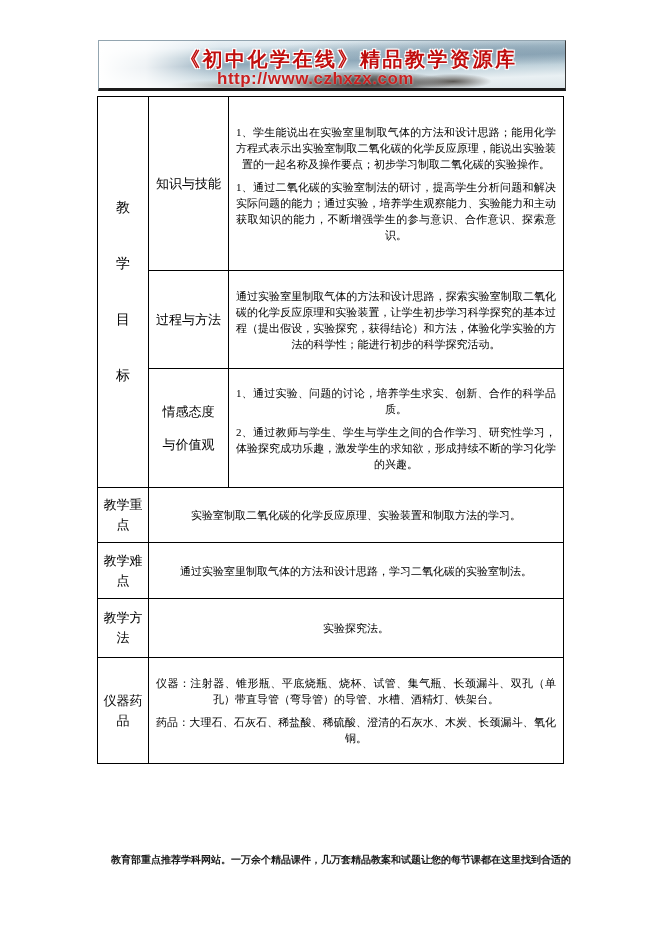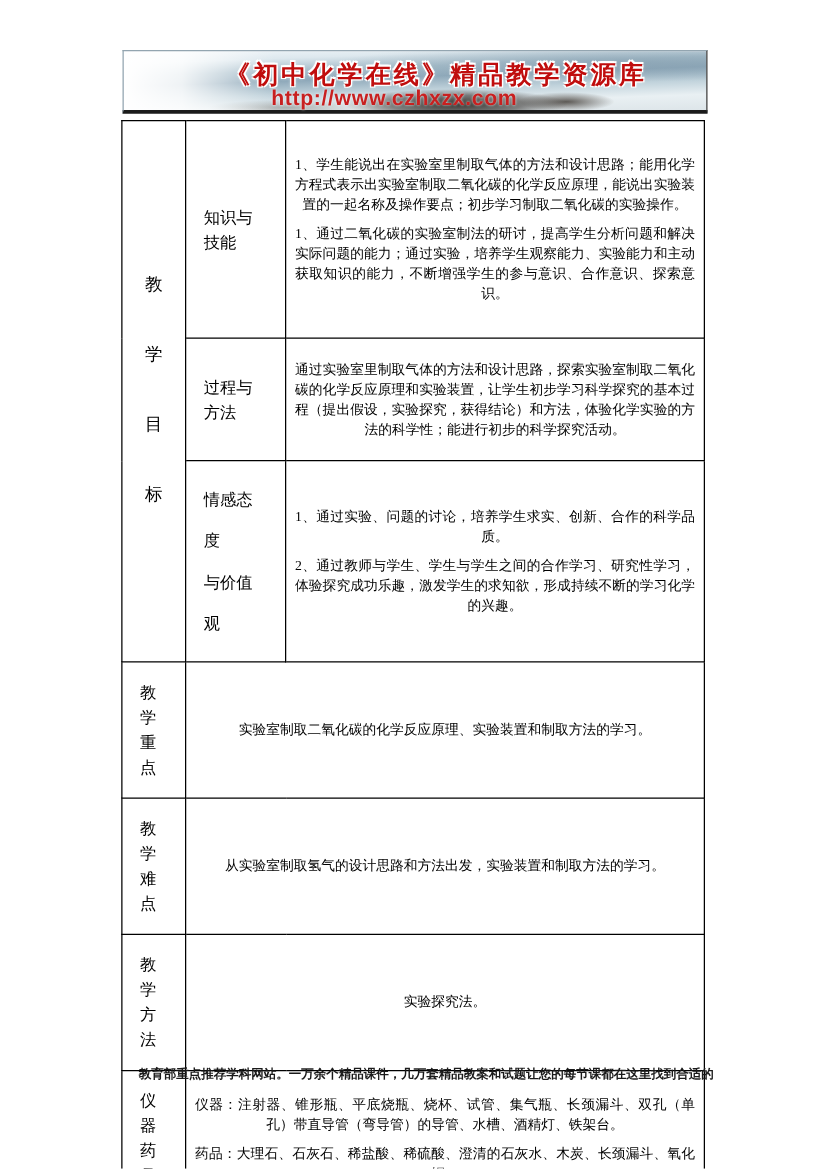--- a/index.html
+++ b/index.html
@@ -42,21 +42,21 @@
   tr.rh2 td { height:98px; }
   tr.rh3 td { height:119px; }
   tr.rh4 td { height:55px; }
   tr.rh5 td { height:56px; }
   tr.rh6 td { height:59px; }
   tr.rh7 td { height:106px; }
 
   .goal-cell { text-align:center; font-size:14px; }
   .goal-char { display:block; line-height:56px; }
 
-  .sub-cell, .label-cell { font-size:13px; padding:14px; }
+  .sub-cell, .label-cell { text-align:center; font-size:13px; padding:2px; }
   .sub-line, .label-line { display:block; line-height:20px; }
   .sub-cell.spaced .sub-line { line-height:33px; }
 
   .content-cell {
     padding:3px 7px; font-size:11px; line-height:16px;
     text-align:justify; text-align-last:center;
     word-break:break-all;
   }
   .content-cell p { margin:7px 0; }
 
@@ -126,21 +126,21 @@
         <td class="content-cell" colspan="2">
           <p>实验室制取二氧化碳的化学反应原理、实验装置和制取方法的学习。</p>
         </td>
       </tr>
       <tr class="rh5">
         <td class="label-cell">
           <span class="label-line">教学难</span>
           <span class="label-line">点</span>
         </td>
         <td class="content-cell" colspan="2">
-          <p>从实验室制取氢气的设计思路和方法出发，实验装置和制取方法的学习。</p>
+          <p>通过实验室里制取气体的方法和设计思路，学习二氧化碳的实验室制法。</p>
         </td>
       </tr>
       <tr class="rh6">
         <td class="label-cell">
           <span class="label-line">教学方</span>
           <span class="label-line">法</span>
         </td>
         <td class="content-cell" colspan="2">
           <p>实验探究法。</p>
         </td>

